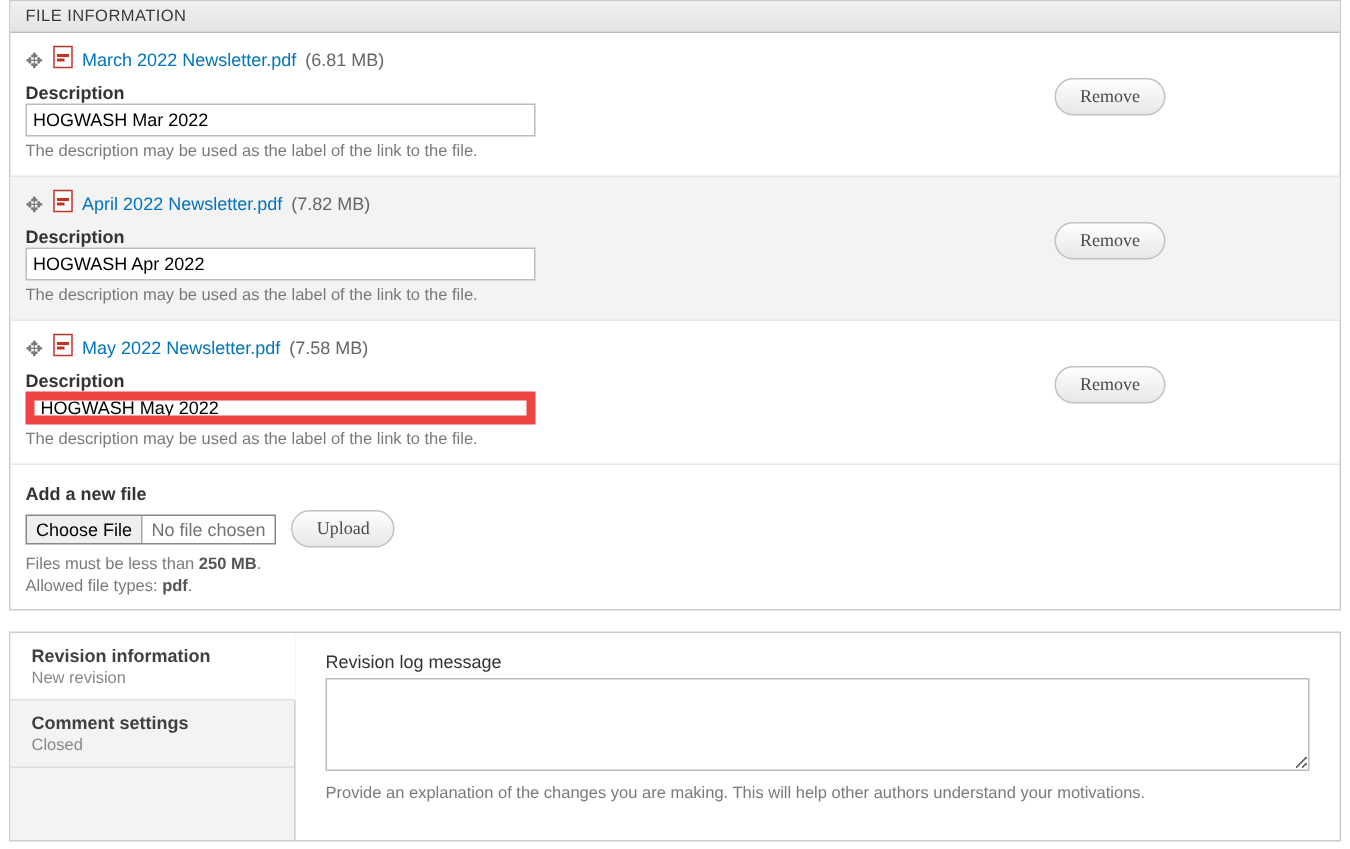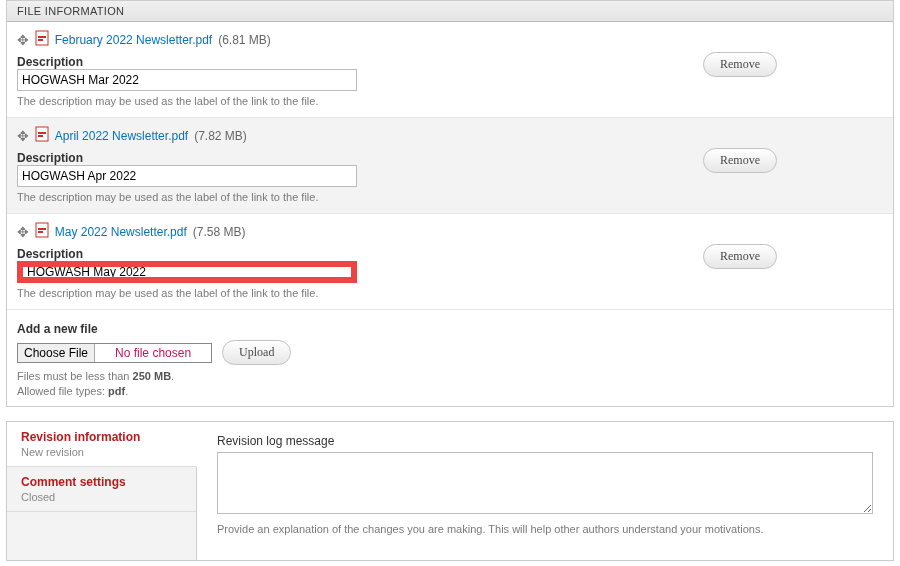--- a/index.html
+++ b/index.html
@@ -76,21 +76,21 @@
   }
   .chooser .cf-btn {
     background: #efefef;
     border: none;
     border-right: 1px solid #aaa;
     padding: 2px 6px;
     font-family: inherit;
     font-size: 12px;
     cursor: pointer;
   }
-  .chooser .cf-text { padding: 2px 20px; font-size: 12px; color: #be185d; }
+  .chooser .cf-text { padding: 2px 6px; font-size: 12px; color: #737373; }
   .file-constraints { color: #7a7a7a; font-size: 11px; margin-top: 4px; line-height: 1.4; }
   .file-constraints b { font-weight: bold; color: #555; }
 
   
   .lower {
     border: 1px solid #ccc;
     margin: 14px 6px 0 6px;
     display: flex;
     min-height: 140px;
   }
@@ -98,21 +98,21 @@
     width: 190px;
     background: #f3f3f3;
     border-right: 1px solid #ccc;
   }
   .tab {
     padding: 8px 12px 8px 14px;
     border-bottom: 1px solid #ddd;
     cursor: pointer;
   }
   .tab.active { background: #fff; border-right: 1px solid #fff; margin-right: -1px; }
-  .tab .t-title { color: #b91c1c; font-weight: bold; font-size: 12px; }
+  .tab .t-title { color: #404040; font-weight: bold; font-size: 12px; }
   .tab .t-sub   { color: #888; font-size: 11px; margin-top: 2px; }
 
   .tab-body { flex: 1; padding: 12px 20px 8px 20px; }
   .rlm-label { font-weight: normal; font-size: 12px; margin-bottom: 4px; }
   .rlm-text {
     width: 100%;
     height: 62px;
     resize: vertical;
     border: 1px solid #bcbcbc;
     font-family: inherit;
@@ -132,21 +132,21 @@
   </div>
   <div id="file-rows">
       <div class="file-row">
         <div class="info"><div class="file-line">
             <span class="move-icon">✥</span>
             <span class="pdf-icon"><svg width="14" height="16" viewBox="0 0 14 16">
                 <rect x="1" y="1" width="12" height="14" fill="#fff" stroke="#c33427"></rect>
                 <rect x="3" y="6" width="8" height="2" fill="#c33427"></rect>
                 <rect x="3" y="9" width="5" height="2" fill="#c33427"></rect>
               </svg></span>
-            <a href="#" class="filelink">February 2022 Newsletter.pdf</a> 
+            <a href="#" class="filelink">March 2022 Newsletter.pdf</a> 
             <span class="filesize">(6.81 MB)</span>
           </div><div class="desc-label">Description</div><input class="desc-input" value="HOGWASH Mar 2022" style=""><div class="hint">The description may be used as the label of the link to the file.</div></div>
         <div class="ops"><button class="btn">Remove</button></div>
       </div>
       <div class="file-row alt">
         <div class="info"><div class="file-line">
             <span class="move-icon">✥</span>
             <span class="pdf-icon"><svg width="14" height="16" viewBox="0 0 14 16">
                 <rect x="1" y="1" width="12" height="14" fill="#fff" stroke="#c33427"></rect>
                 <rect x="3" y="6" width="8" height="2" fill="#c33427"></rect>

